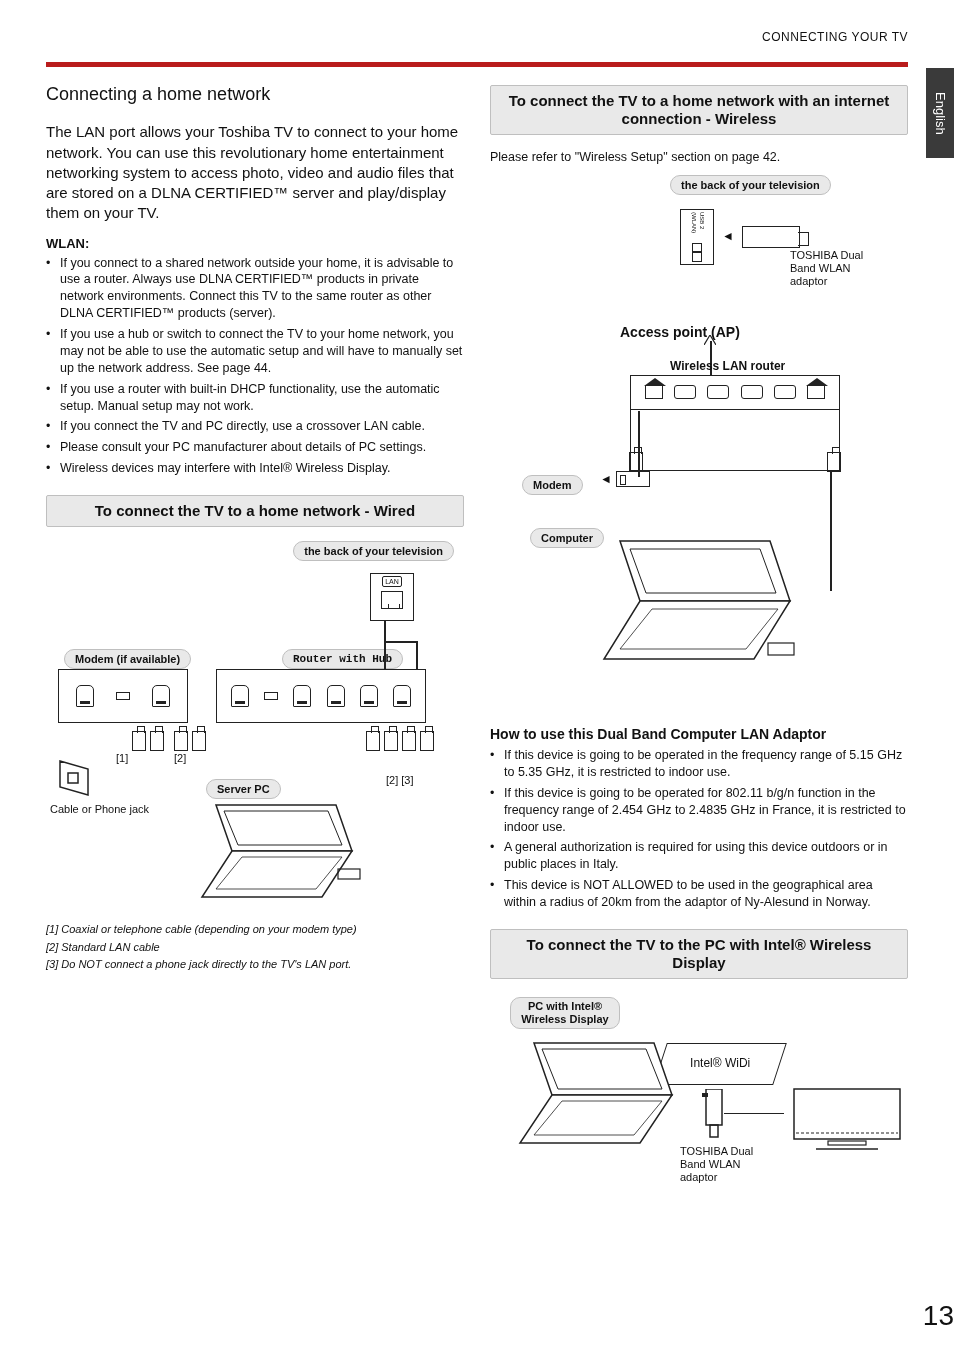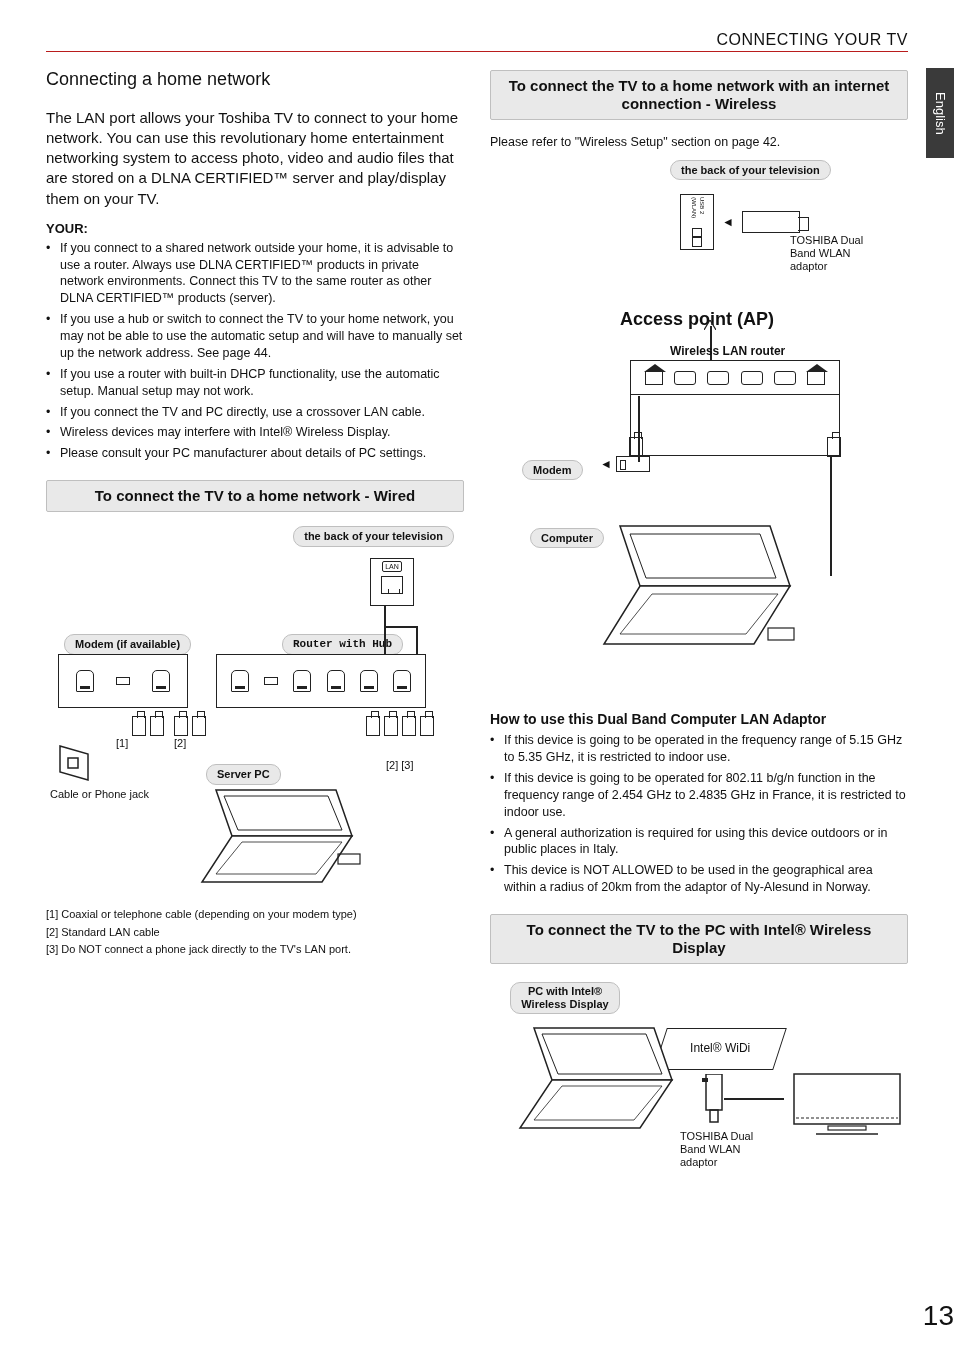--- a/index.html
+++ b/index.html
@@ -9,23 +9,23 @@
     height: 1352px;
     position: relative;
     background: #fff;
     color: #111;
     padding: 30px 46px 20px 46px;
     font-size: 13px;
     line-height: 1.3;
   }
   .top-header {
     text-align: right;
-    font-size: 16px;
-    border-bottom: 1px solid #b91c1c;
-    padding-bottom: 0;
+    font-size: 12px;
+    border-bottom: 5px solid #b91c1c;
+    padding-bottom: 16px;
     margin-bottom: 18px;
     letter-spacing: .5px;
   }
   .side-tab {
     position: absolute;
     right: 0; top: 68px;
     width: 28px; height: 90px;
     background: #3a3a3a;
     color: #fff;
     writing-mode: vertical-rl;
@@ -90,72 +90,72 @@
   .port-icon{width:18px;height:22px;border:1.5px solid #222;border-radius:5px 5px 1px 1px;position:relative;}
   .port-icon::after{content:"";position:absolute;left:3px;right:3px;bottom:2px;height:3px;background:#222;}
   .small-rect{width:14px;height:8px;border:1.5px solid #222;}
   .modem-label{position:absolute; top:108px; left:18px;}
   .router-label{position:absolute; top:108px; left:236px;font-family:Liberation Mono, monospace;}
   .rj45-plug{width:14px;height:20px;border:1.5px solid #222;position:relative;}
   .rj45-plug::before{content:"";position:absolute;left:4px;top:-6px;width:6px;height:6px;border:1.5px solid #222;border-bottom:none;}
   .cable-num{font-size:11px;}
   .server-label{position:absolute;top:238px;left:160px;border-radius:10px;}
   .laptop-svg{position:absolute;}
-  .footnotes{font-size:11px;line-height:1.6;margin-top:6px;}
+  .footnotes{font-style:italic;font-size:11px;line-height:1.6;margin-top:6px;}
   .sub-head{font-weight:700;font-size:14px;margin:8px 0 4px;}
   .page-num{position:absolute;bottom:18px;left:0;right:0;text-align:right;font-size:28px;}
   .tiny{font-size:11px;line-height:1.2;}
   svg{display:block;}
   .plug-pair{position:absolute;display:flex;gap:4px;align-items:flex-end;}
   .wire-v{position:absolute;width:1.5px;background:#222;}
   .wire-h{position:absolute;height:1.5px;background:#222;}
   
   .wireless-diagram{height:540px;}
   .wlan-router-box{position:absolute;left:140px;top:200px;width:210px;height:96px;border:1.5px solid #222;}
   .wlan-router-top{height:34px;border-bottom:1.5px solid #222;display:flex;align-items:center;justify-content:space-around;padding:0 8px;}
   .mini-port{width:22px;height:14px;border:1.5px solid #222;border-radius:3px;}
   .home-icon-w{width:18px;height:14px;border:1.5px solid #222;position:relative;}
   .home-icon-w::before{content:"";position:absolute;left:-2px;top:-8px;width:0;height:0;border-left:11px solid transparent;border-right:11px solid transparent;border-bottom:8px solid #222;}
-  .computer-label{position:absolute;left:40px;top:368px;}
+  .computer-label{position:absolute;left:40px;top:353px;}
   .modem-label-w{position:absolute;left:32px;top:300px;}
   .modem-icon{position:absolute;left:110px;top:296px;display:flex;align-items:center;gap:4px;}
   .arrow-left-sm::before{content:"◄";font-size:12px;color:#111;}
   .usb-adaptor{position:absolute;display:flex;align-items:center;gap:8px;}
   .usb-port-box{width:34px;height:56px;border:1.5px solid #222;display:flex;flex-direction:column;align-items:center;justify-content:space-around;padding:2px;}
   .usb-port-box span{font-size:6px;writing-mode:vertical-rl;}
   .usb-slot{width:10px;height:12px;border:1.5px solid #222;}
   .dongle{width:58px;height:22px;border:1.5px solid #222;position:relative;}
   .dongle::before{content:"";position:absolute;right:-10px;top:5px;width:10px;height:12px;border:1.5px solid #222;border-left:none;}
-  .ap-label{position:absolute;top:148px;left:130px;font-weight:700;font-size:18px;}
+  .ap-label{position:absolute;top:148px;left:130px;font-weight:700;font-size:14px;}
   
   .widi-diagram{height:230px;position:relative;}
   .pc-widi-label{position:absolute;left:20px;top:4px;}
   .widi-bubble{position:absolute;left:170px;top:50px;width:120px;height:42px;border:1.5px solid #222;transform:skewX(-18deg);display:flex;align-items:center;justify-content:center;font-size:12px;background:#fff;}
   .widi-bubble span{transform:skewX(18deg);}
   .tv-outline{position:absolute;right:6px;top:94px;width:110px;}
 </style>
 </head>
 <body>
 
 <div class="top-header">CONNECTING YOUR TV</div>
 <div class="side-tab">English</div>
 
 <div class="columns">
 
   <div class="col">
     <h1>Connecting a home network</h1>
     <p class="intro">The LAN port allows your Toshiba TV to connect to your home network. You can use this revolutionary home entertainment networking system to access photo, video and audio files that are stored on a DLNA CERTIFIED™ server and play/display them on your TV.</p>
-    <div class="note-head">YOUR:</div>
+    <div class="note-head">WLAN:</div>
     <ul class="bullets">
       <li>If you connect to a shared network outside your home, it is advisable to use a router. Always use DLNA CERTIFIED™ products in private network environments. Connect this TV to the same router as other DLNA CERTIFIED™ products (server).</li>
       <li>If you use a hub or switch to connect the TV to your home network, you may not be able to use the automatic setup and will have to manually set up the network address. See page 44.</li>
       <li>If you use a router with built-in DHCP functionality, use the automatic setup. Manual setup may not work.</li>
       <li>If you connect the TV and PC directly, use a crossover LAN cable.</li>
+      <li>Please consult your PC manufacturer about details of PC settings.</li>
       <li>Wireless devices may interfere with Intel® Wireless Display.</li>
-      <li>Please consult your PC manufacturer about details of PC settings.</li>
     </ul>
 
     <div class="section-bar">To connect the TV to a home network - Wired</div>
 
     <div class="diagram wired-diagram">
       <div class="tv-back-label caption-box">the back of your television</div>
       <div class="lan-port">
           <div class="lan-port-inner"></div>
         </div>
 

